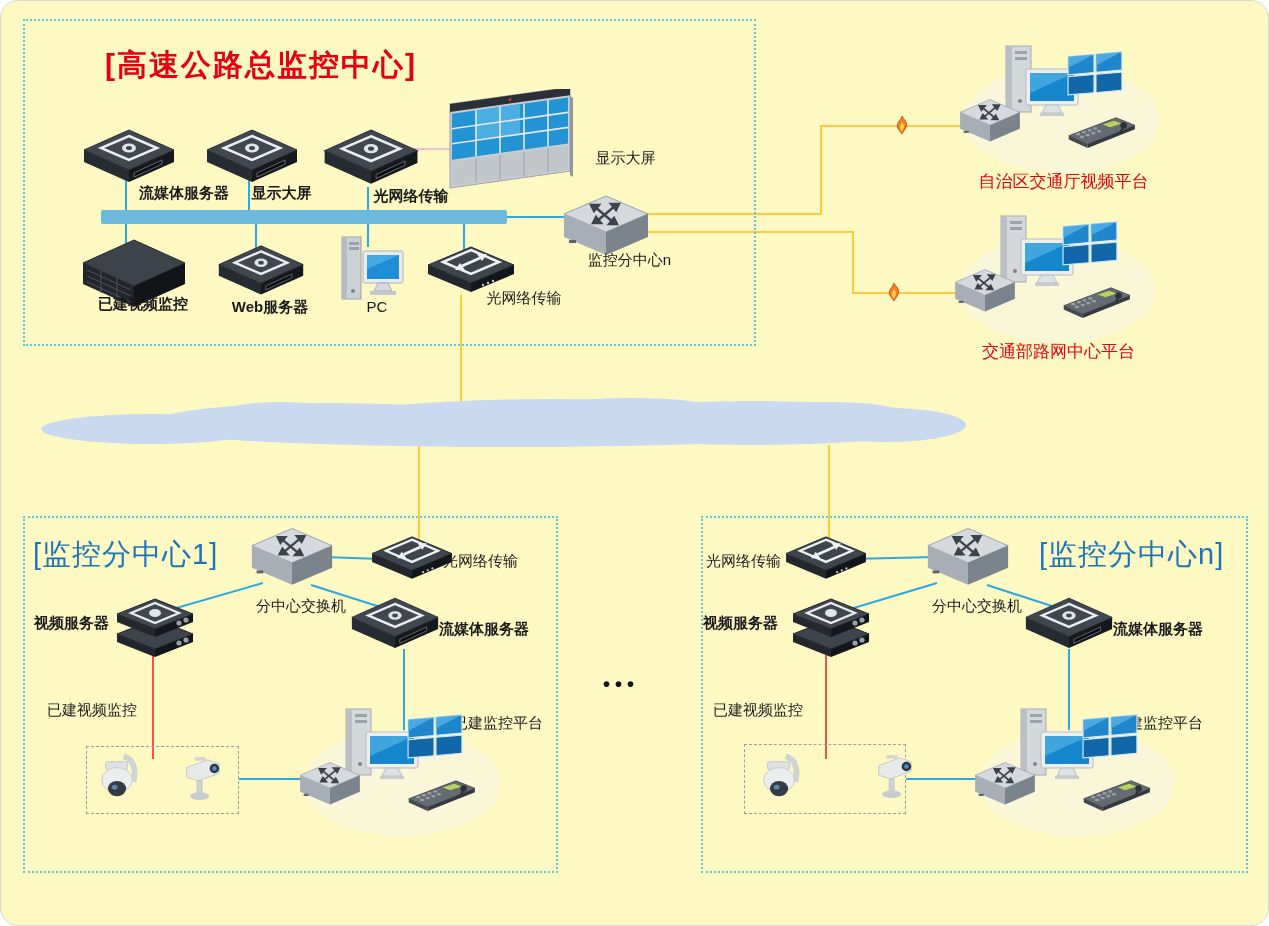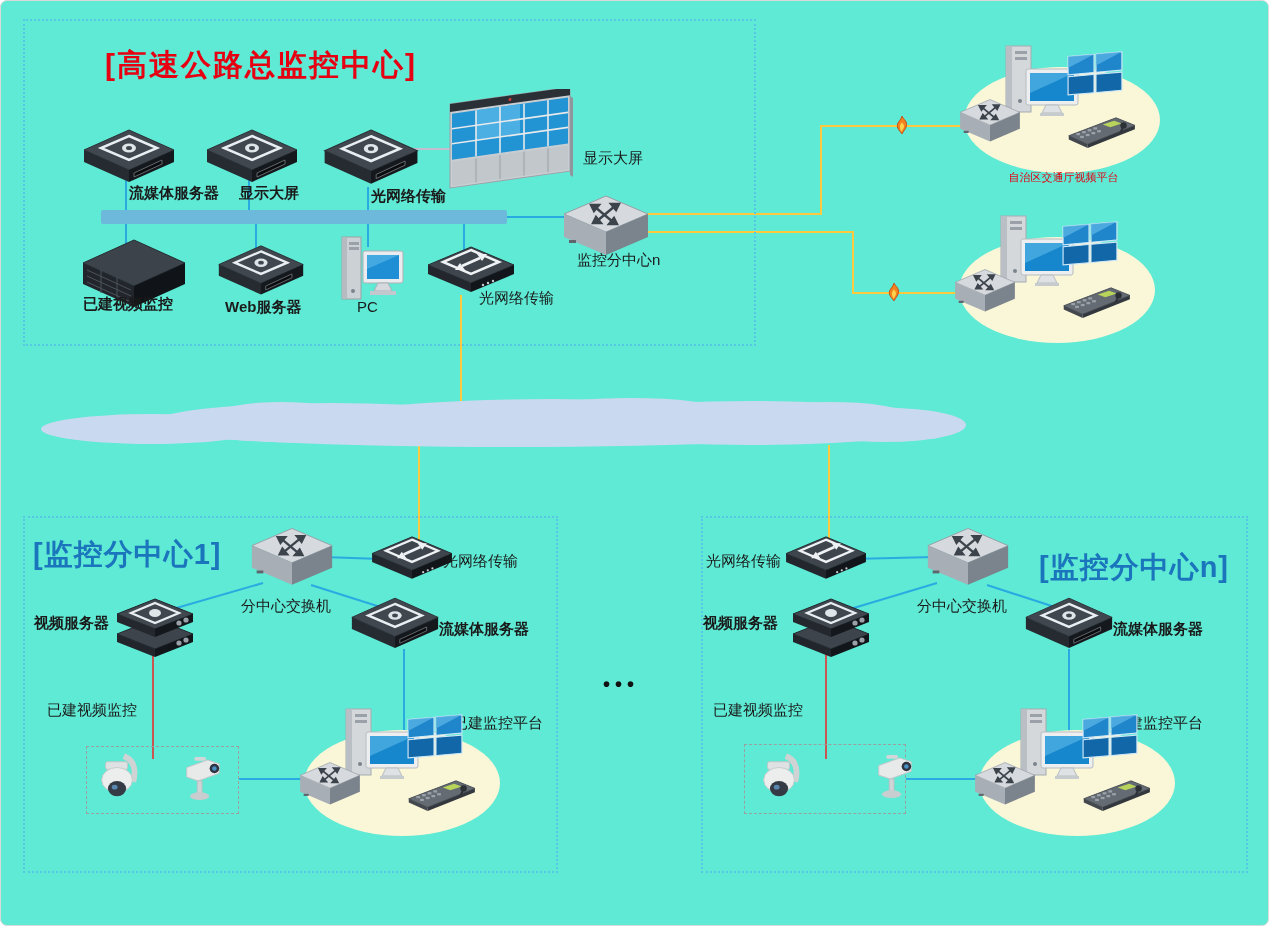--- a/index.html
+++ b/index.html
@@ -3,38 +3,38 @@
 <meta charset="utf-8">
 <style>
   :root{
     --title-red:#e60012; --title-blue:#1b75bc; --bus-bar:#6cb9dc;
     --link-cyan:#29abe2; --link-yellow:#ffc93e; --link-red:#e53030;
     --link-pink:#e9aed2; --cloud:#c9d9ef; --platform-ellipse:#faf6d8;
     --box-border:#56c8e4; --label-text:#1a1a1a;
   }
   *{margin:0;padding:0;box-sizing:border-box}
   body{background:#fff;font-family:"Liberation Sans","DejaVu Sans",sans-serif}
-  .canvas{position:relative;width:1269px;height:926px;background:#5eead4;overflow:hidden;
-          border:1px solid #d9d9d9;border-radius:7px}
+  .canvas{position:relative;width:1269px;height:926px;background:#fef9c3;overflow:hidden;
+          border:1px solid #d9d9d9;border-radius:18px}
   .abs{position:absolute}
   .lines{position:absolute;left:0;top:0;pointer-events:none}
   .l-cyan{stroke:var(--link-cyan);stroke-width:2;fill:none}
   .l-yellow{stroke:var(--link-yellow);stroke-width:2;fill:none}
   .l-red{stroke:var(--link-red);stroke-width:1.6;fill:none}
   .l-pink{stroke:var(--link-pink);stroke-width:1.6;fill:none}
   .dashed-box{position:absolute;border:2px dotted var(--box-border);background:transparent}
   .cam-box{position:absolute;border:1.5px dashed #9aa0a0}
   .bus{position:absolute;background:var(--bus-bar);border-radius:2px}
-  .lbl{position:absolute;color:var(--label-text);font-size:15px;line-height:1.15;white-space:nowrap}
+  .lbl{position:absolute;color:var(--label-text);font-size:15px;line-height:1.15;text-align:center;white-space:nowrap}
   .lbl.b{font-weight:bold}
   .lbl.left{text-align:left}
   .lbl.right{text-align:right}
   .title-red{position:absolute;color:var(--title-red);font-size:30px;font-weight:bold;letter-spacing:2px;text-align:center;white-space:nowrap}
-  .title-blue{position:absolute;color:var(--title-blue);font-size:29px;font-weight:bold;letter-spacing:1px;white-space:nowrap}
-  .plat-lbl{position:absolute;color:var(--title-red);font-size:11px;text-align:center;white-space:nowrap}
+  .title-blue{position:absolute;color:var(--title-blue);font-size:29px;font-weight:normal;letter-spacing:1px;white-space:nowrap}
+  .plat-lbl{position:absolute;color:var(--title-red);font-size:17px;text-align:center;white-space:nowrap}
   .ellipse{position:absolute;background:var(--platform-ellipse);border-radius:50%}
   .cloud-fill{fill:var(--cloud)}
   .dots{position:absolute;color:#111;font-size:20px;font-weight:bold;letter-spacing:5px}
   .dev{position:absolute}
   .dev svg{display:block;width:100%;height:100%}
 </style>
 </head>
 <body>
 
 <svg width="0" height="0" style="position:absolute">
@@ -367,20 +367,21 @@
         <svg viewBox="0 0 80 36">
           <use href="#kbd"></use>
         </svg>
       </div>
     <div class="dev" style="left:-6px;top:54px;width:64px;height:52px">
         <svg viewBox="0 0 90 72">
           <use href="#gswitch"></use>
         </svg>
       </div>
   </div>
+  <div class="plat-lbl" style="left:950px;top:339px;width:215px">交通部路网中心平台</div>
 
   <div class="dashed-box" style="left:22px;top:515px;width:535px;height:357px"></div>
   <div class="title-blue" style="left:32px;top:534px">[监控分中心1]</div>
 
   <div class="dev" style="left:248px;top:524px;width:86px;height:70px">
       <svg viewBox="0 0 90 72">
         <use href="#gswitch"></use>
       </svg>
     </div>
   <div class="dev" style="left:368px;top:534px;width:86px;height:52px">
@@ -444,21 +445,21 @@
     <div class="dev" style="left:-6px;top:54px;width:64px;height:52px">
         <svg viewBox="0 0 90 72">
           <use href="#gswitch"></use>
         </svg>
       </div>
   </div>
 
   <div class="dots" style="left:602px;top:672px">•••</div>
 
   <div class="dashed-box" style="left:700px;top:515px;width:547px;height:357px"></div>
-  <div class="title-blue" style="left:1038px;top:547px;width:185px;text-align:left">[监控分中心n]</div>
+  <div class="title-blue" style="left:1038px;top:534px;width:185px;text-align:left">[监控分中心n]</div>
 
   <div class="dev" style="left:782px;top:534px;width:86px;height:52px">
       <svg viewBox="0 0 92 56">
         <use href="#optical"></use>
       </svg>
     </div>
   <div class="dev" style="left:924px;top:524px;width:86px;height:70px">
       <svg viewBox="0 0 90 72">
         <use href="#gswitch"></use>
       </svg>

